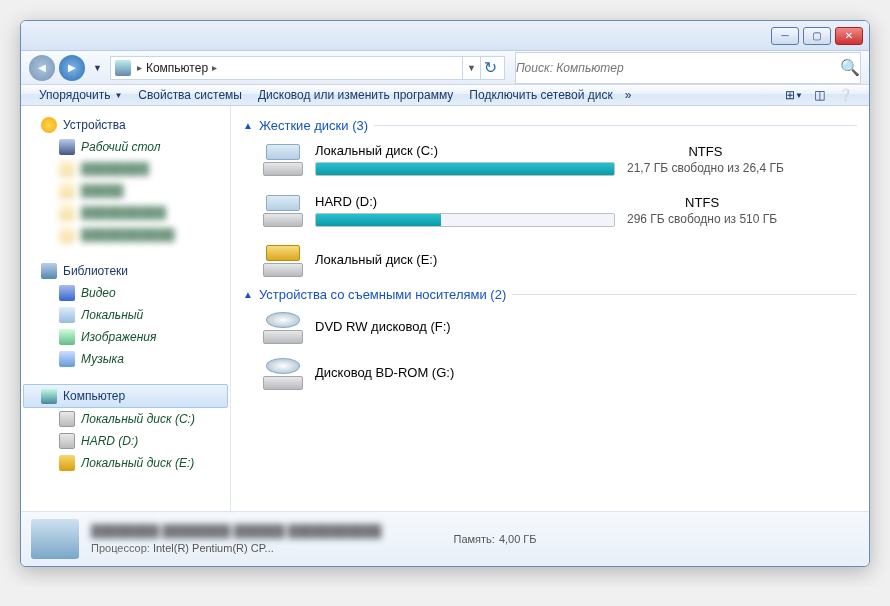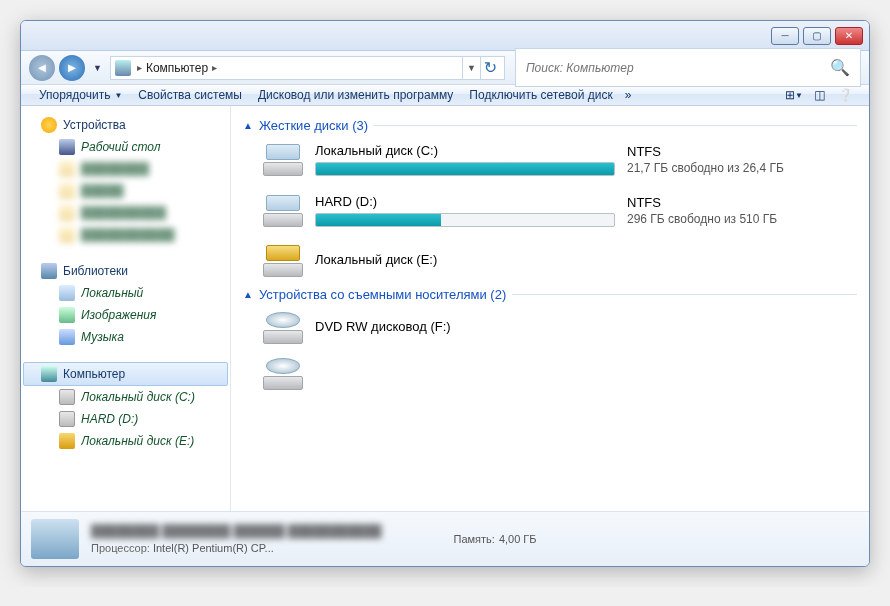--- a/index.html
+++ b/index.html
@@ -15,21 +15,21 @@
 .navrow { height: 34px; background: linear-gradient(#f7fbff,#e6eef8); border-bottom:1px solid #d0dae6; display:flex; align-items:center; padding:0 8px; gap:4px; }
 .navbtn { width:26px; height:26px; border-radius:50%; background: radial-gradient(#7fb6e6,#2a6db5); display:flex; align-items:center; justify-content:center; color:#fff; font-size:13px; cursor:pointer;}
 .navbtn.dim { filter: grayscale(40%) opacity(.7);}
 .dd-arrow { font-size:9px; color:#336; margin:0 4px;}
 .breadcrumb { flex:0 0 auto; height:24px; border:1px solid #c7d6e7; background:#fff; display:flex; align-items:center; padding:0 4px; min-width:395px;}
 .bc-icon { width:16px; height:16px; background:linear-gradient(#bee,#68a); border-radius:2px; margin-right:6px; }
 .bc-seg { font-size:12px; color:#222; padding:0 4px; }
 .bc-arrow{ font-size:10px; color:#555; }
 .bc-re { width:20px; border-left:1px solid #c7d6e7; display:flex; align-items:center; justify-content:center; height:100%;}
 .bc-re2 { width:18px; border-left:1px solid #c7d6e7; display:flex; align-items:center; justify-content:center; height:100%;}
-.search { flex:1; height:39px; border:1px solid #c7d6e7; background:#fff; display:flex; align-items:center; margin-left:6px; padding:0 10px;}
+.search { flex:1; height:32px; border:1px solid #c7d6e7; background:#fff; display:flex; align-items:center; margin-left:6px; padding:0 0;}
 .search input { flex:1; border:none; outline:none; font-style:italic; color:#888; font-size:12px; background:transparent;}
 .search .mag { color:#2a6ab0;}
 
 
 .toolbar { height:21px; background: linear-gradient(#fdfeff,#eaf1fb 45%,#dae7f7 46%,#e5eef9); border-bottom:1px solid #c0d0e5; display:flex; align-items:center; padding:0 10px; font-size:12px; color:#1a3a6a;}
 .toolbar .cmd { padding:4px 8px; cursor:pointer; border-radius:2px; display:flex; align-items:center; gap:4px;}
 .toolbar .spacer { flex:1; }
 .toolbar .iconbtn { width:26px; height:24px; display:flex; align-items:center; justify-content:center; cursor:pointer; border-radius:2px;}
 
 
@@ -62,21 +62,21 @@
 .drive-big-icon { width:40px; height:32px; position:relative; flex-shrink:0;}
 .drive-big-icon .base{ position:absolute; bottom:0; left:0; right:0; height:14px; background:linear-gradient(#e7e8ea,#b8babd); border:1px solid #a4a7aa; border-radius:2px;}
 .drive-big-icon .top { position:absolute; top:0; left:3px; right:3px; height:16px; background:linear-gradient(#deecf6,#b4cfe4); border:1px solid #8caac2; border-radius:2px;}
 .drive-big-icon.lock .top{ background:linear-gradient(#f8dd80,#dba820); border-color:#b88a10;}
 .drive-big-icon.optical .top{ background:radial-gradient(#fff,#bbceda 70%); border-radius:50%;}
 .drive-main { width:300px; }
 .drive-title { font-size:13px; color:#000; margin-bottom:4px;}
 .progress { height:14px; border:1px solid #b8c0c8; background:#f2f4f7; border-radius:2px; overflow:hidden;}
 .progress-fill { height:100%; background:linear-gradient(#2bc0cf,#0c9aa8);}
 .drive-meta { font-size:12px; color:#555;}
-.drive-fs { font-size:13px; color:#000; margin-bottom:2px;}
+.drive-fs { font-size:13px; color:#000; margin-bottom:2px;text-align:center;}
 
 
 .status { height:55px; border-top:1px solid #dbe4ef; background:linear-gradient(#f5f9fd,#e8eff8); display:flex; align-items:center; padding:20px 10px; gap:12px;}
 .status-icon { width:48px; height:40px; background:linear-gradient(#cde1f0,#7ba6c8); border-radius:3px;}
 .status-lines { font-size:11px; color:#555; line-height:1.5; flex:1;}
 .status-lines .lbl { color:#666; }
 .status-col2 { font-size:11px; color:#555; margin-left:40px; display:flex; gap:4px;}
 </style>
 </head>
 <body>
@@ -154,20 +154,24 @@
           <div class="sb-icon folder-icon"></div>
           <span class="sb-label">███████████</span>
         </div>
 
       <div class="sb-sep"></div>
       <div class="sb-item">
         <div class="sb-icon lib-icon"></div>
         <span class="sb-label">Библиотеки</span>
       </div>
       <div class="sb-item sub">
+          <div class="sb-icon video-icon"></div>
+          <span class="sb-label">Видео</span>
+        </div>
+      <div class="sb-item sub">
           <div class="sb-icon doc-icon"></div>
           <span class="sb-label">Локальный</span>
         </div>
       <div class="sb-item sub">
           <div class="sb-icon img-icon"></div>
           <span class="sb-label">Изображения</span>
         </div>
       <div class="sb-item sub">
           <div class="sb-icon music-icon"></div>
           <span class="sb-label">Музыка</span>
@@ -257,20 +261,23 @@
         <div class="drive-main">
             <div class="drive-title">DVD RW дисковод (F:)</div>
           </div>
       </div>
 
       <div class="drive-row">
         <div class="drive-big-icon optical">
             <div class="top"></div>
             <div class="base"></div>
           </div>
+        <div class="drive-main">
+            <div class="drive-title">Дисковод BD-ROM (G:)</div>
+          </div>
       </div>
     </div>
   </div>
 
   <div class="status">
     <div class="status-icon"></div>
     <div class="status-lines">
       <div class="blur" style="font-size:12px; color:#222">████████ ████████ ██████ ███████████</div>
       <div><span class="lbl">Процессор:</span> <span>Intel(R) Pentium(R) CP...</span></div>
     </div>

